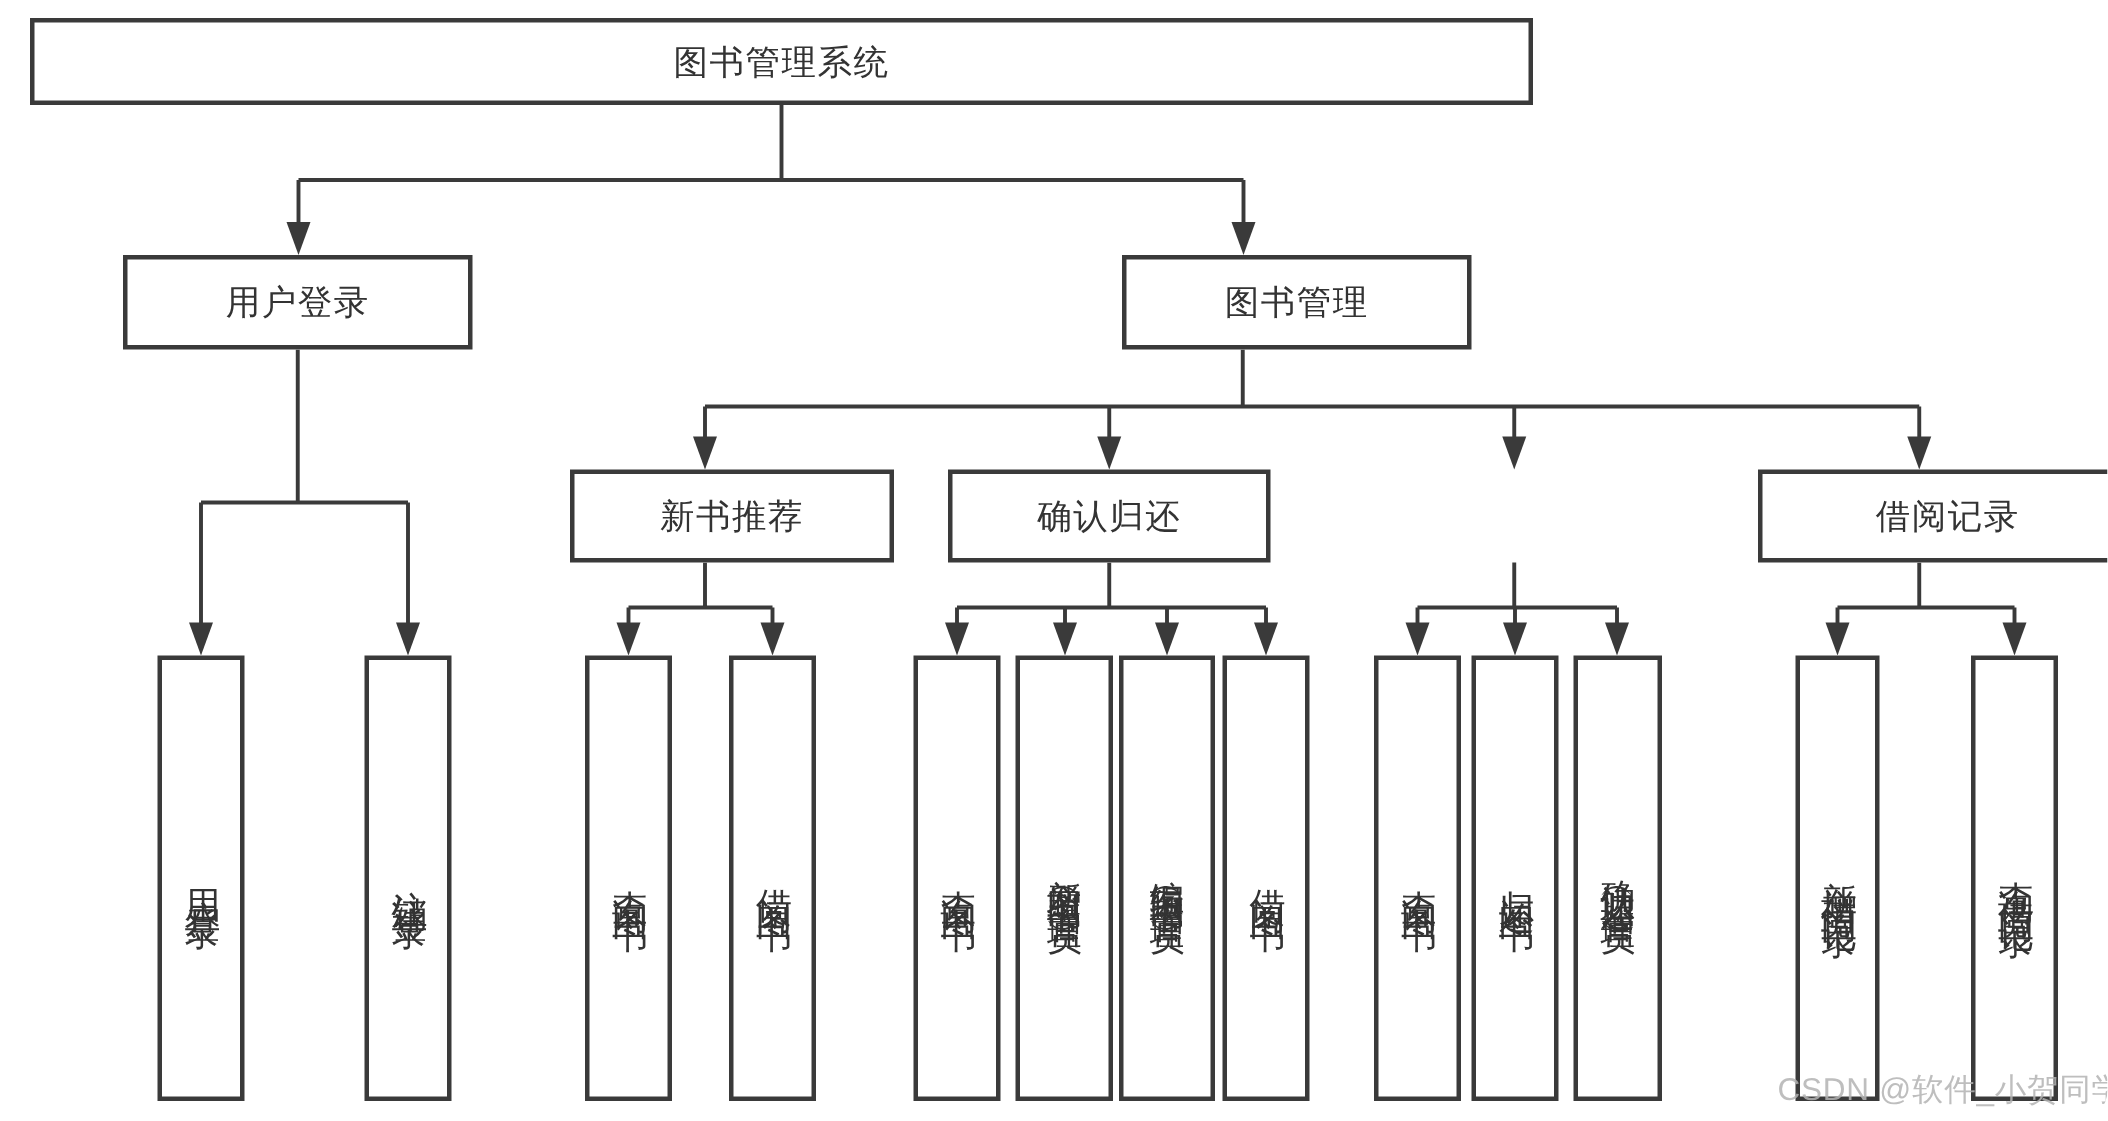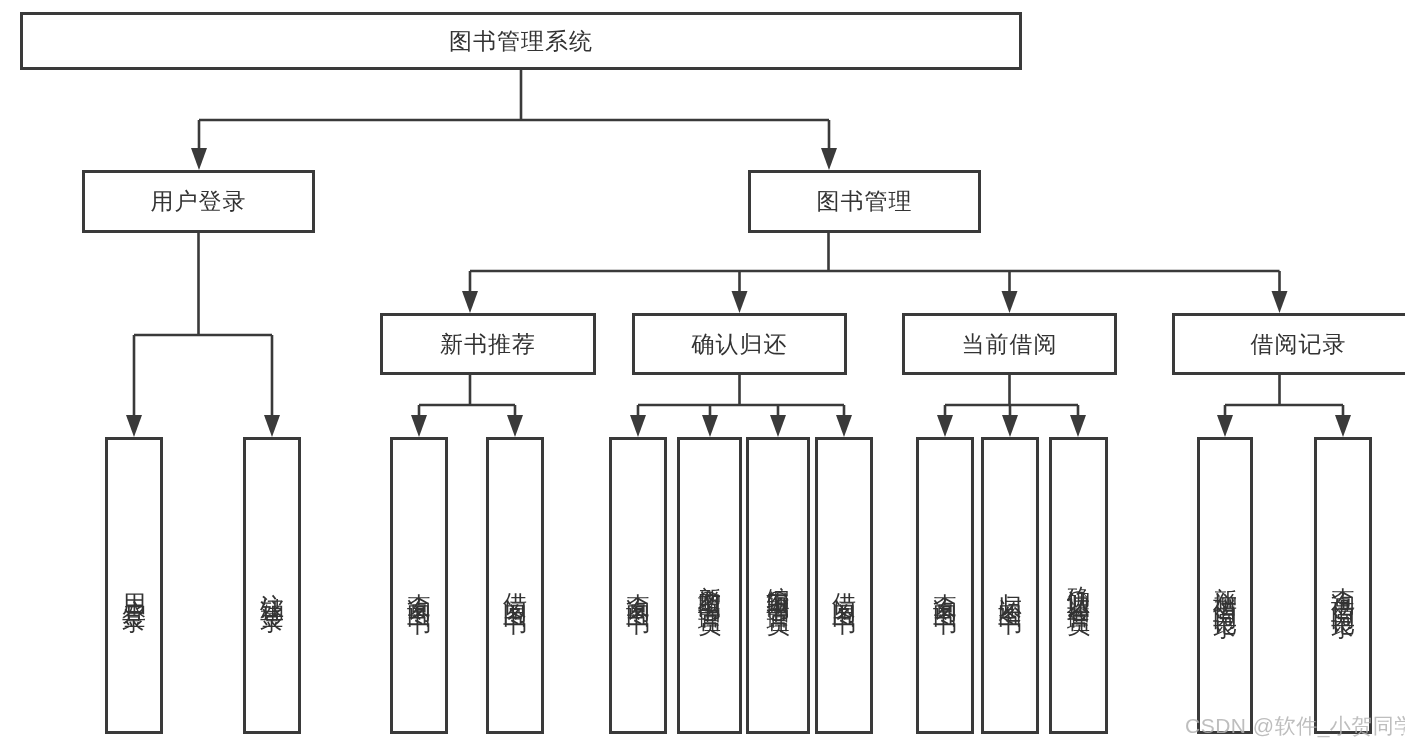--- a/index.html
+++ b/index.html
@@ -127,23 +127,20 @@
   <div class="node" style="left:712px; top:170px; width:233px; height:63px;margin-left:36px;">
     <span>图书管理</span>
   </div>
 
   <div class="node" style="left:380px; top:313px; width:216px; height:62px;">
     <span>新书推荐</span>
   </div>
   <div class="node" style="left:632px; top:313px; width:215px; height:62px;">
     <span>确认归还</span>
   </div>
-  <div class="node" style="left:902px; top:313px; width:215px; height:62px;">
-    <span>当前借阅</span>
-  </div>
   <div class="node" style="left:1172px; top:313px; width:253px; height:62px;">
     <span>借阅记录</span>
   </div>
 
   <div class="leaf" style="left:105px; top:437px; width:58px; height:297px;">
     <span class="vtext">用户登录</span>
   </div>
   <div class="leaf" style="left:243px; top:437px; width:58px; height:297px;">
     <span class="vtext">注销登录</span>
   </div>

